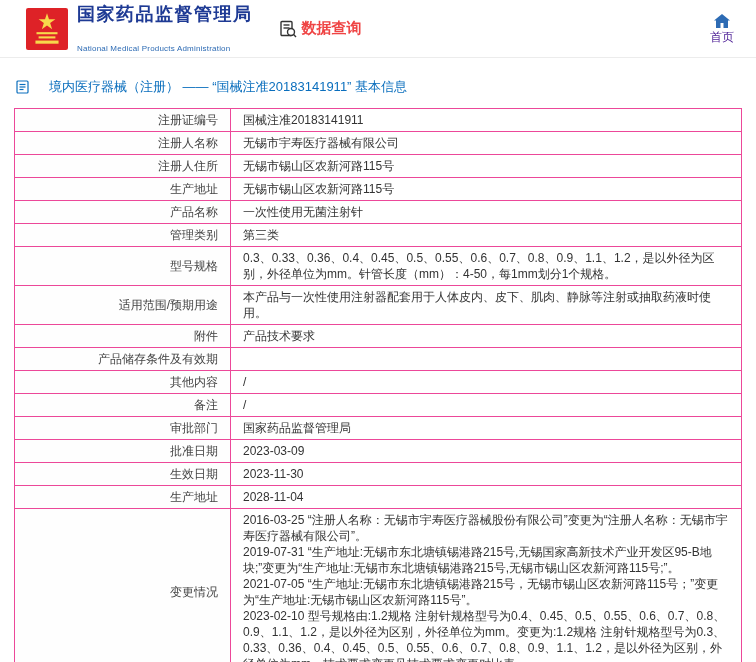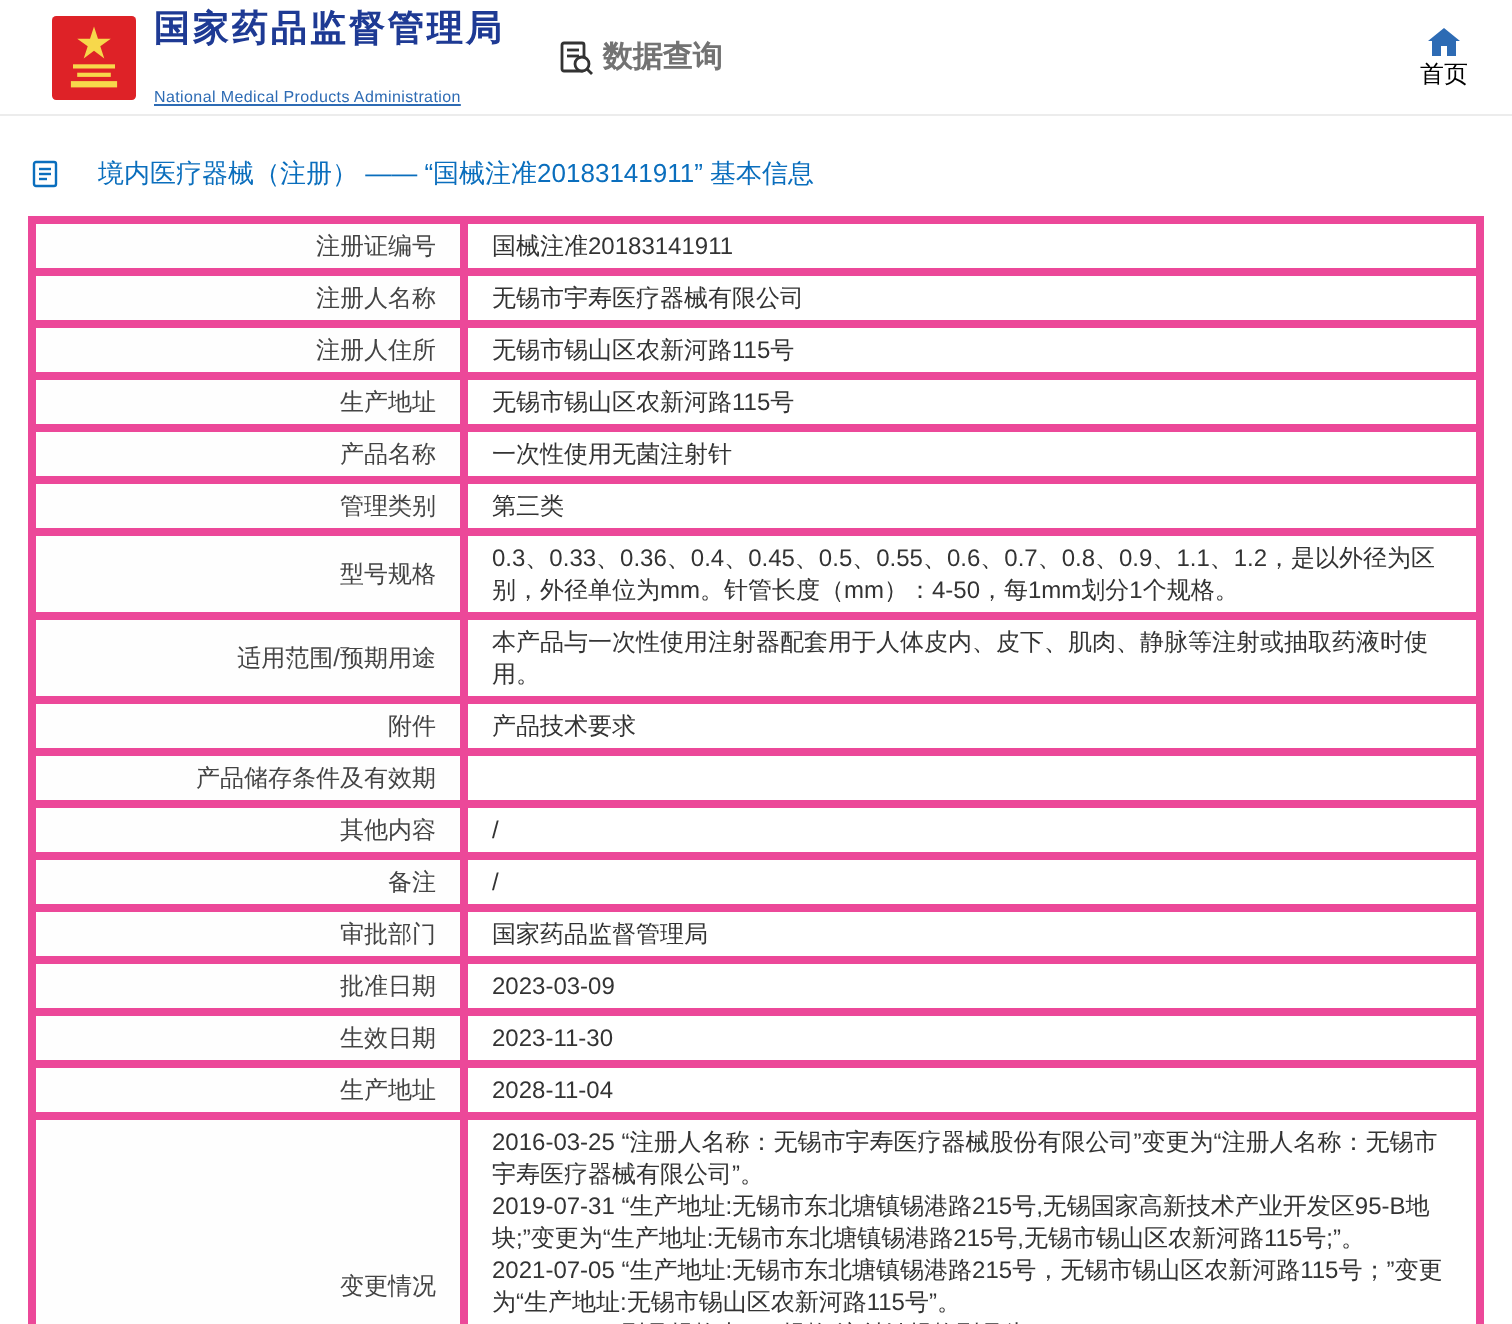--- a/index.html
+++ b/index.html
@@ -28,48 +28,47 @@
     font-weight: bold;
     color: #1e3a94;
     letter-spacing: 1.5px;
     line-height: 1.15;
   }
   .brand-en {
     font-size: 8px;
     color: #2d6bb4;
     margin-top: 20px;
     letter-spacing: 0.2px;
-    text-decoration: underline;
   }
   .query {
     display:flex; align-items:center; gap:5px;
     margin-left: 26px;
-    font-size: 15px; font-weight: bold; color:#737373;
+    font-size: 15px; font-weight: bold; color:#ef4444;
     cursor: pointer;
   }
   .topnav { margin-left:auto; display:flex; gap:30px; padding-right: 6px; }
   .nav-item {
     display:flex; flex-direction:column; align-items:center; gap:3px;
-    font-size: 12px; color:#000000; cursor:pointer; line-height:1;
+    font-size: 12px; color:#4c1d95; cursor:pointer; line-height:1;
   }
   
   .content { padding: 20px 14px 12px 14px; }
   .breadcrumb {
     display:flex; align-items:center; gap:20px;
     color:#0a6ebd; font-size:13px;
     margin: 0 0 12px 2px;
   }
   table.info {
     width: 100%;
     border-collapse: collapse;
     font-size: 12px;
     table-layout: fixed;
   }
   .info td {
-    border: 4px solid #ec4899;
+    border: 1px solid #ec4899;
     padding: 3px 12px;
     line-height: 16px;
     vertical-align: middle;
     word-break: break-all;
   }
   .info td.label {
     width: 216px;
     text-align: right;
     color: #444;
     background: #fefefe;

